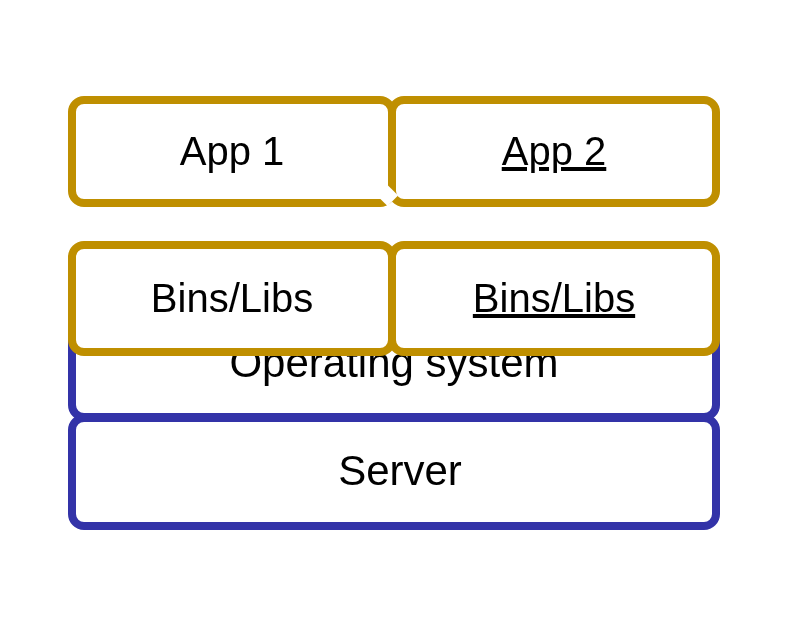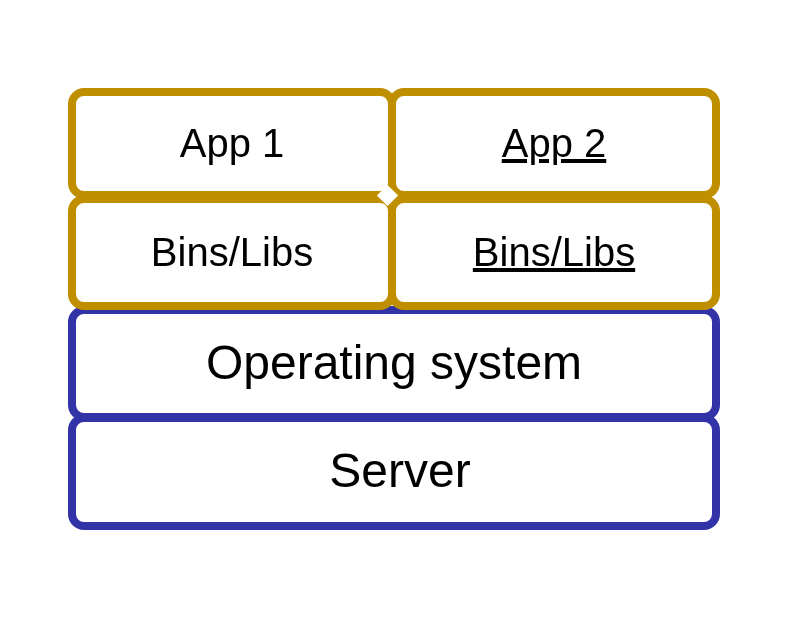--- a/index.html
+++ b/index.html
@@ -35,43 +35,43 @@
     justify-content: center;
     color: #000000;
     line-height: 1;
     white-space: nowrap;
   }
 
   .gold  { border-color: #bf8f00; }
   .blue  { border-color: #3333a8; }
 
   
-  .r1 { top: 4px;   height: 111px; }
+  .r1 { top: 12px;   height: 111px; }
   
   .r2 { top: 111px; height: 115px; }
   
   .r3 { top: 222px; height: 115px; }
   
   .r4 { top: 330px; height: 116px; }
 
   .colL { left: 0px;   width: 328px; }
   .colR { left: 320px; width: 332px; text-decoration: underline; }
   .full { left: 0px;   width: 652px; }
 
   .r1 .label, .r2 .label { font-size: 40px; }
-  .r3 .label, .r4 .label { font-size: 48px; }
+  .r3 .label, .r4 .label { font-size: 42px; }
 
   .label {
     display: block;
     transform: translateY(-1px);
   }
 
   
   .r1 { z-index: 4; }
-  .r2 { z-index: 3; }
+  .r2 { z-index: 3; margin-top: 46px; }
   .r3 { z-index: 2; }
   .r4 { z-index: 1; padding-left: 12px; }
 
   
   .junction {
     position: absolute;
     left: 312px;
     top: 104px;
     width: 15px;
     height: 15px;

